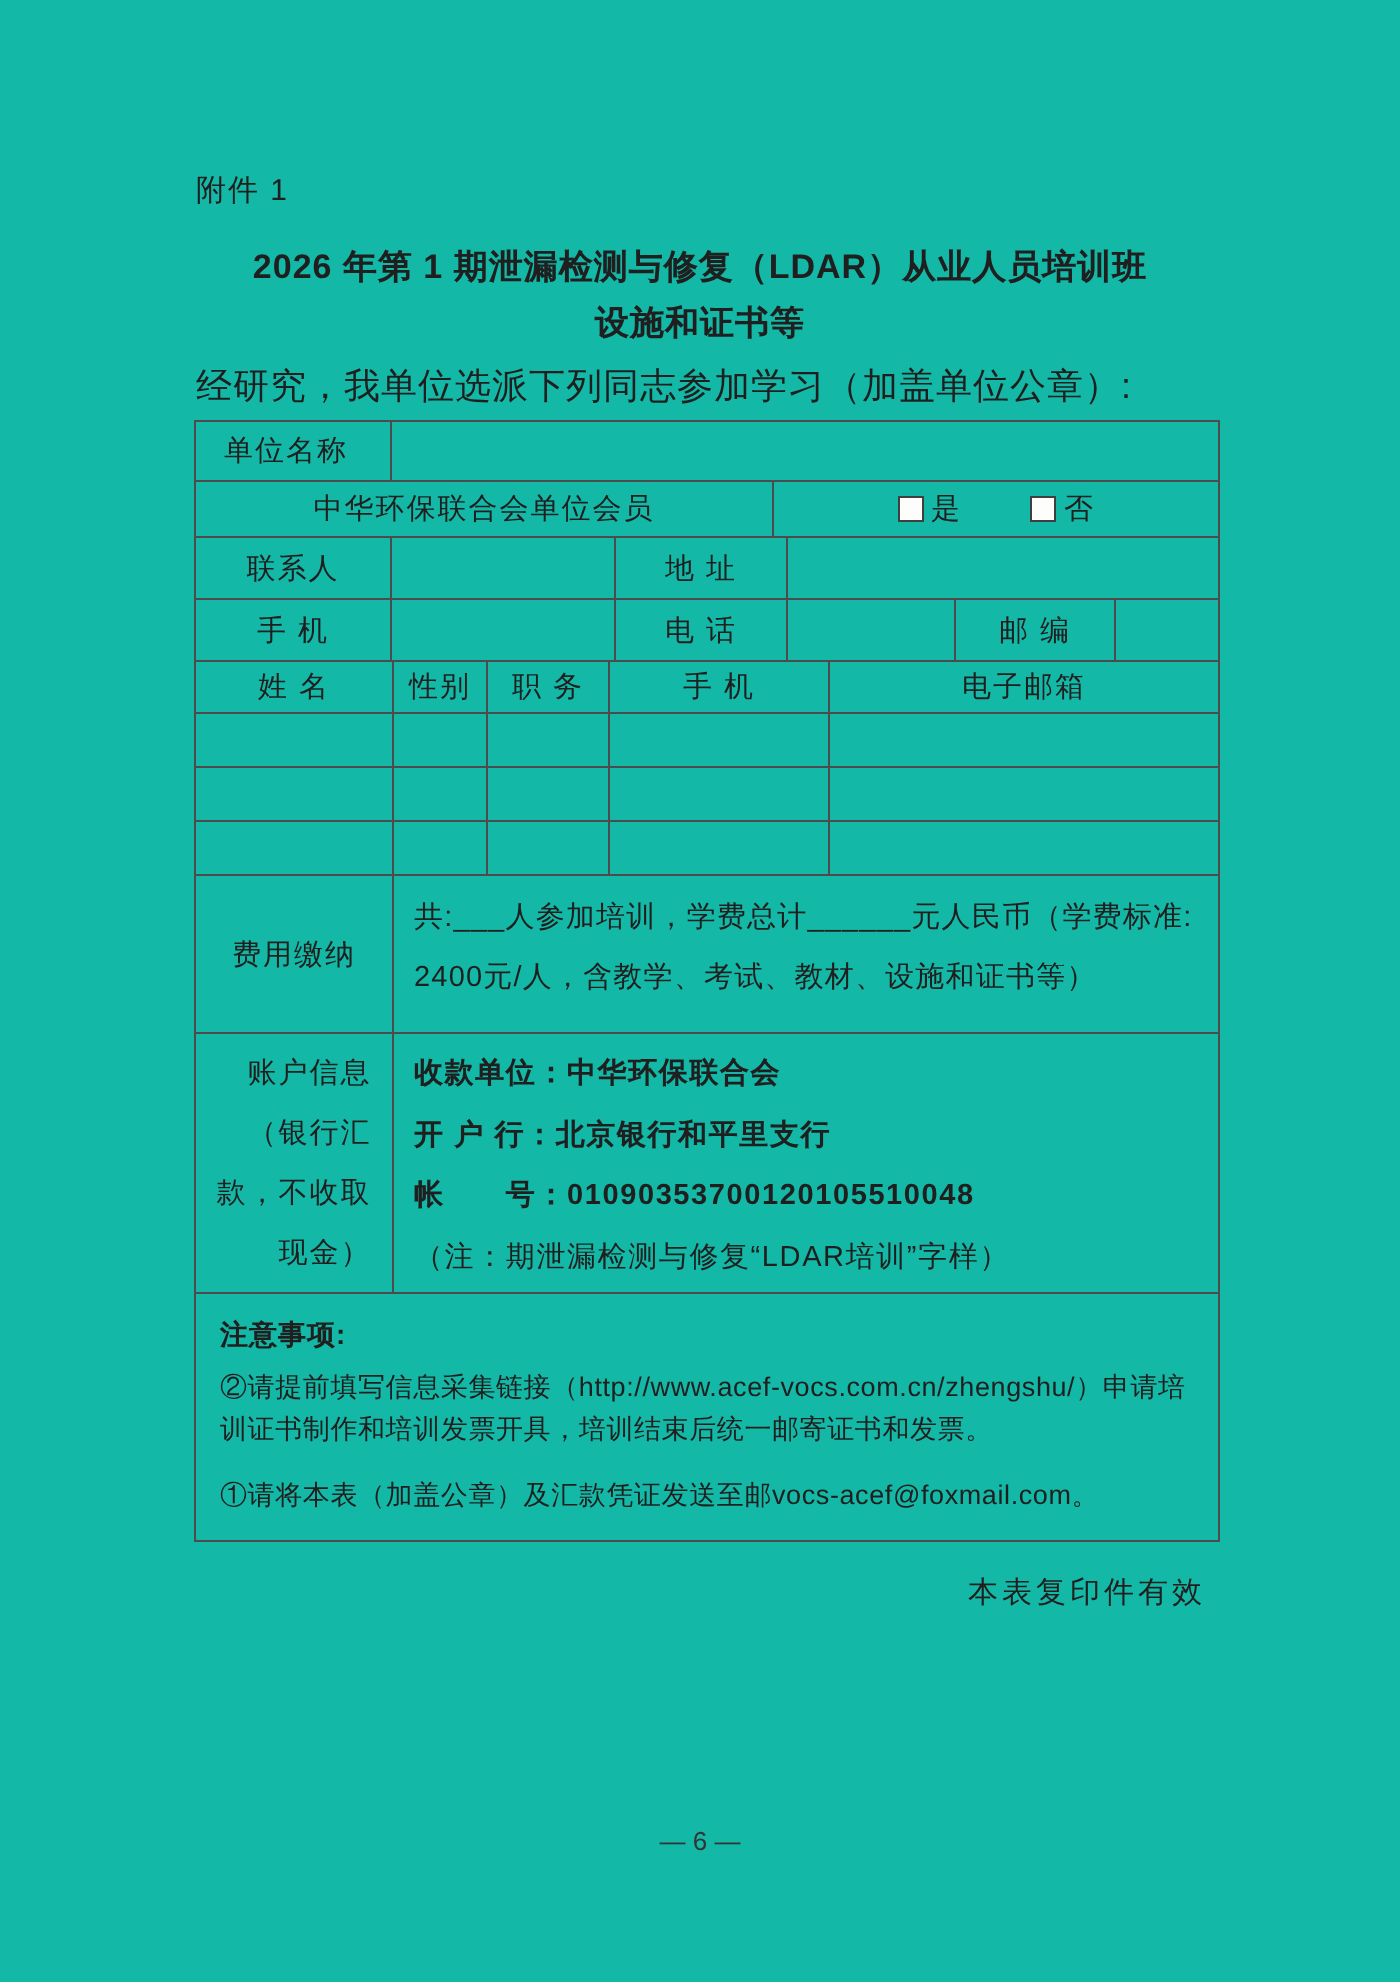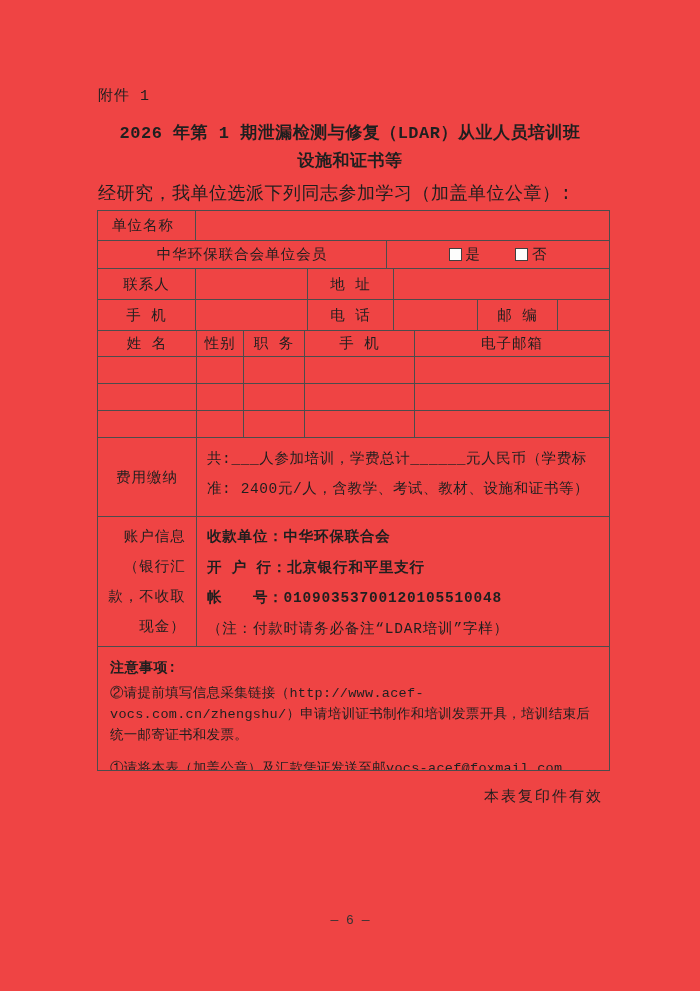--- a/index.html
+++ b/index.html
@@ -1,21 +1,21 @@
 <!DOCTYPE html>
 <html><head>
 <meta charset="utf-8">
 <style>
   html,body{margin:0;padding:0;background:#e8e8e8;}
   .page{
     position:relative;
     width:700px;height:991px;
     margin:0 auto;
-    background:#ef4444;
-    font-family:Liberation Mono, monospace;
+    background:#14b8a6;
+    font-family:Liberation Sans, sans-serif;
     color:#1f1f1f;
     overflow:hidden;
   }
   .attachment{position:absolute;left:98px;top:86px;font-size:15px;letter-spacing:1px;}
   .title{position:absolute;left:0;top:120px;width:100%;text-align:center;font-weight:bold;font-size:17px;line-height:28px;letter-spacing:0.5px;}
   .intro{position:absolute;left:98px;top:181px;font-size:18px;letter-spacing:0.5px;}
   .footer-note{position:absolute;right:97px;top:787px;font-size:15px;letter-spacing:2px;}
   .page-number{position:absolute;left:0;top:913px;width:100%;text-align:center;font-size:13px;color:#333;}
 
   .form-table{
@@ -139,21 +139,21 @@
         <div class="acct-label">账户信息
 （银行汇
 款，不收取
 现金）</div>
       </div>
       <div class="c last block" style="flex:1">
         <div class="acct-body">
           <div class="acct-line bold">收款单位：中华环保联合会</div>
           <div class="acct-line bold">开 户 行：北京银行和平里支行</div>
           <div class="acct-line bold">帐　　号：01090353700120105510048</div>
-          <div class="acct-line">（注：付款时请务必备注“LDAR培训”字样）</div>
+          <div class="acct-line">（注：期泄漏检测与修复“LDAR培训”字样）</div>
         </div>
       </div>
     </div>
 
     <div class="r" style="height:123px">
       <div class="c last block" style="flex:1">
         <div class="notes">
           <div class="notes-heading">注意事项:</div>
           <div class="notes-item">②请提前填写信息采集链接（http://www.acef-vocs.com.cn/zhengshu/）申请培训证书制作和培训发票开具，培训结束后统一邮寄证书和发票。</div>
           <div class="notes-item">①请将本表（加盖公章）及汇款凭证发送至邮vocs-acef@foxmail.com。</div>

